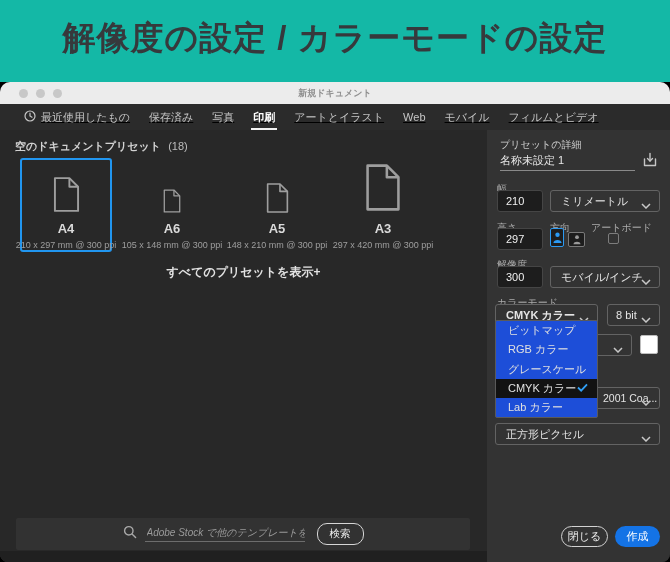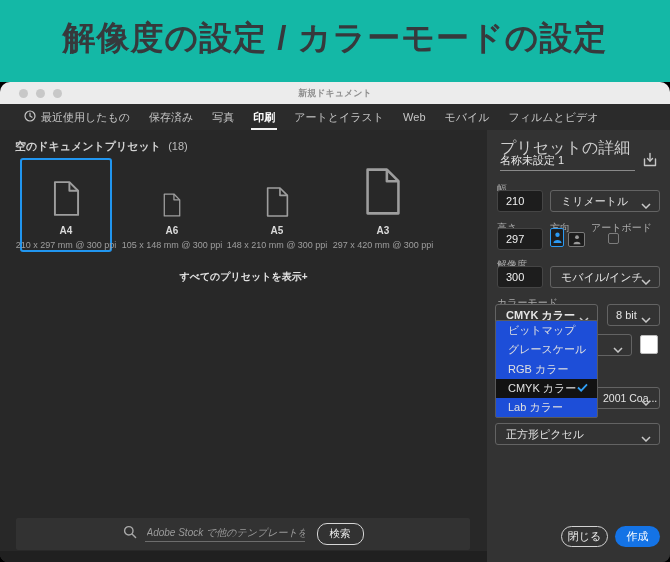--- a/index.html
+++ b/index.html
@@ -15,55 +15,55 @@
   .window { position:absolute; left:0; top:82px; width:670px; height:480px;
     background:#282828; border-radius:10px 10px 8px 8px; overflow:hidden; }
 
   .titlebar { position:absolute; left:0; top:0; width:100%; height:22px; background:#ececec; }
   .traffic { position:absolute; top:7px; width:9px; height:9px; border-radius:50%; background:#c8c8c8; }
   .t1{left:19px} .t2{left:36px} .t3{left:53px}
   .win-title { position:absolute; left:0; right:0; top:0; height:35px; line-height:22px;
     text-align:center; font-size:9px; font-weight:bold; color:#8f8f8f; }
 
   .tabbar { position:absolute; left:0; top:22px; width:100%; height:26px; background:#2b2b2b;
-    display:flex; align-items:stretch; padding-left:24px; }
+    display:flex; align-items:stretch; padding-left:24px;text-decoration:underline; }
   .tab { position:relative; display:flex; align-items:center; gap:5px; margin-right:19px;
     font-size:11px; color:#c6c6c6; cursor:default; white-space:nowrap; }
   .tab.active { color:#ffffff; font-weight:bold; }
   .tab.active::after { content:""; position:absolute; left:-2px; right:-2px; bottom:0; height:2px; background:#f2f2f2; }
 
   
   .main { position:absolute; left:0; top:48px; width:487px; height:432px; background:#282828;padding-left:10px; }
   .presets-heading { position:absolute; left:15px; top:9px; font-size:11px; font-weight:bold; color:#d2d2d2; }
   .presets-heading .count { font-weight:normal; color:#bdbdbd; margin-left:4px; }
 
   .tile { position:absolute; top:28px; width:92px; height:94px; border:2px solid transparent;
     border-radius:3px; display:flex; flex-direction:column; align-items:center; }
   .tile.selected { border-color:#2196f0; }
   .tile .icon-area { height:58px; width:100%; display:flex; align-items:flex-end; justify-content:center; }
-  .tile .tname { margin-top:7px; font-size:10px; font-weight:bold; color:#dadada; }
+  .tile .tname { margin-top:7px; font-size:13px; font-weight:bold; color:#dadada; }
   .tile .tsize { margin-top:4px; font-size:9px; color:#9f9f9f; white-space:nowrap; }
   .paper { stroke:#9e9e9e; fill:none; stroke-width:2; stroke-linejoin:round; }
 
-  .show-all { position:absolute; left:0; right:0; top:140px; text-align:center;
-    font-size:10px; font-weight:bold; color:#e2e2e2; }
+  .show-all { position:absolute; left:0; right:0; top:134px; text-align:center;
+    font-size:12px; font-weight:bold; color:#e2e2e2; }
 
   .search-strip { position:absolute; left:16px; top:388px; width:454px; height:32px;
     background:#323232; border-radius:2px; display:flex; align-items:center; justify-content:center; }
   .search-input { width:160px; background:transparent; border:none; border-bottom:1px solid #6d6d6d;
     font-size:10px; font-style:italic; color:#9a9a9a; padding:0 0 3px 2px; margin-left:8px; outline:none; }
   .search-input::placeholder { color:#9a9a9a; }
   .search-btn { margin-left:12px; padding:3px 12px; background:transparent; border:1px solid #d6d6d6;
     border-radius:10px; font-size:10.5px; color:#ededed; }
 
   .bottom-band { position:absolute; left:0; bottom:0; width:100%; height:11px; background:#202020; }
 
   
   .panel { position:absolute; left:487px; top:48px; width:183px; height:432px; background:#333333; }
-  .panel-heading { position:absolute; left:13px; top:8px; font-size:16px; color:#cfcfcf; }
+  .panel-heading { position:absolute; left:13px; top:8px; font-size:10px; color:#cfcfcf; }
   .plabel { position:absolute; font-size:10px; color:#adadad; white-space:nowrap; }
 
   .name-input { position:absolute; left:13px; top:24px; width:135px; background:transparent;
     border:none; border-bottom:1px solid #8a8a8a; font-size:11px; color:#e8e8e8; padding:0 0 4px 0; outline:none; }
   .save-icon-btn { position:absolute; left:154px; top:21px; width:18px; height:18px;
     background:transparent; border:none; }
 
   .num-input { position:absolute; width:46px; height:22px; background:#1d1d1d; border:1px solid #454545;
     border-radius:3px; color:#f0f0f0; font-size:11px; padding-left:8px; outline:none; }
 
@@ -304,24 +304,24 @@
             <polyline points="1,1 5,5 9,1" fill="none" stroke="#c8c8c8" stroke-width="1.5"></polyline>
           </svg>
       </span>
     </div>
 
     <div class="menu">
       <div class="menu-item">
         <span>ビットマップ</span>
       </div>
       <div class="menu-item">
+        <span>RGB カラー</span>
+      </div>
+      <div class="menu-item">
         <span>グレースケール</span>
-      </div>
-      <div class="menu-item">
-        <span>RGB カラー</span>
       </div>
       <div class="menu-item selected">
         <span>CMYK カラー</span>
         <span>
           <svg width="11" height="9" viewBox="0 0 12 10">
               <polyline points="1,5 4.5,8.5 11,1.5" fill="none" stroke="#31a0f5" stroke-width="2"></polyline>
             </svg>
         </span>
       </div>
       <div class="menu-item">

